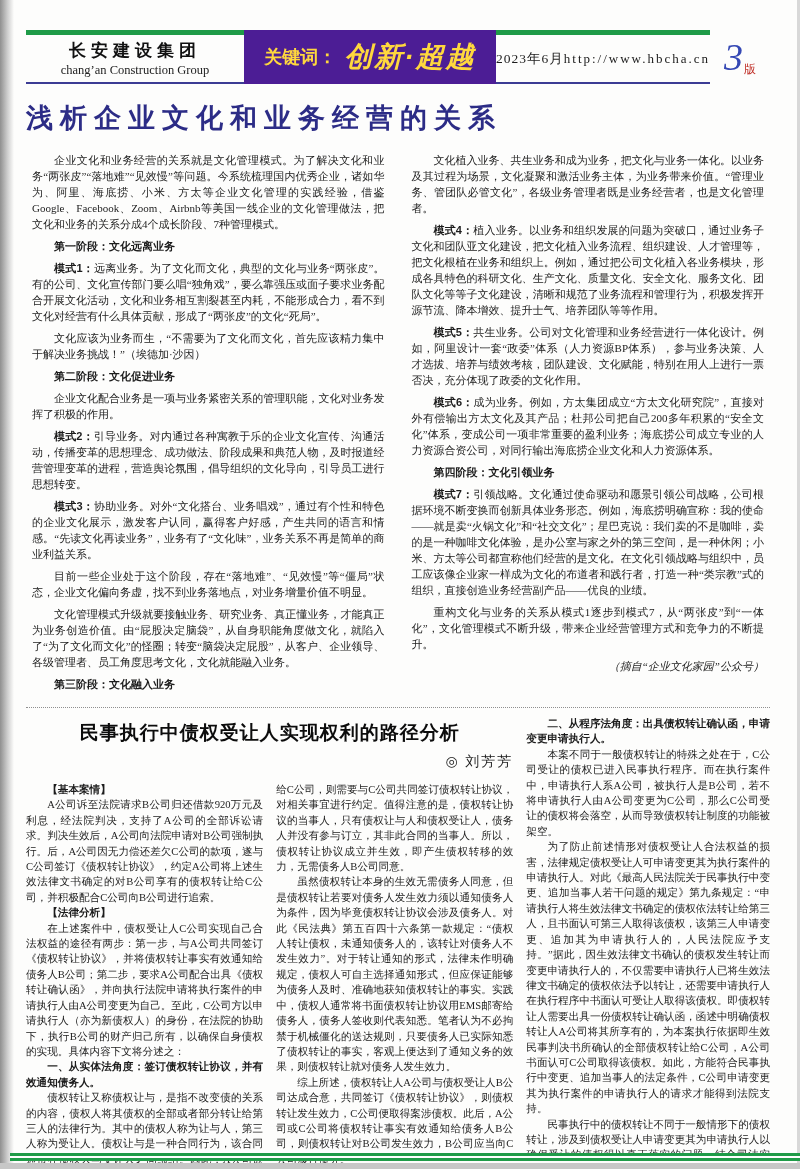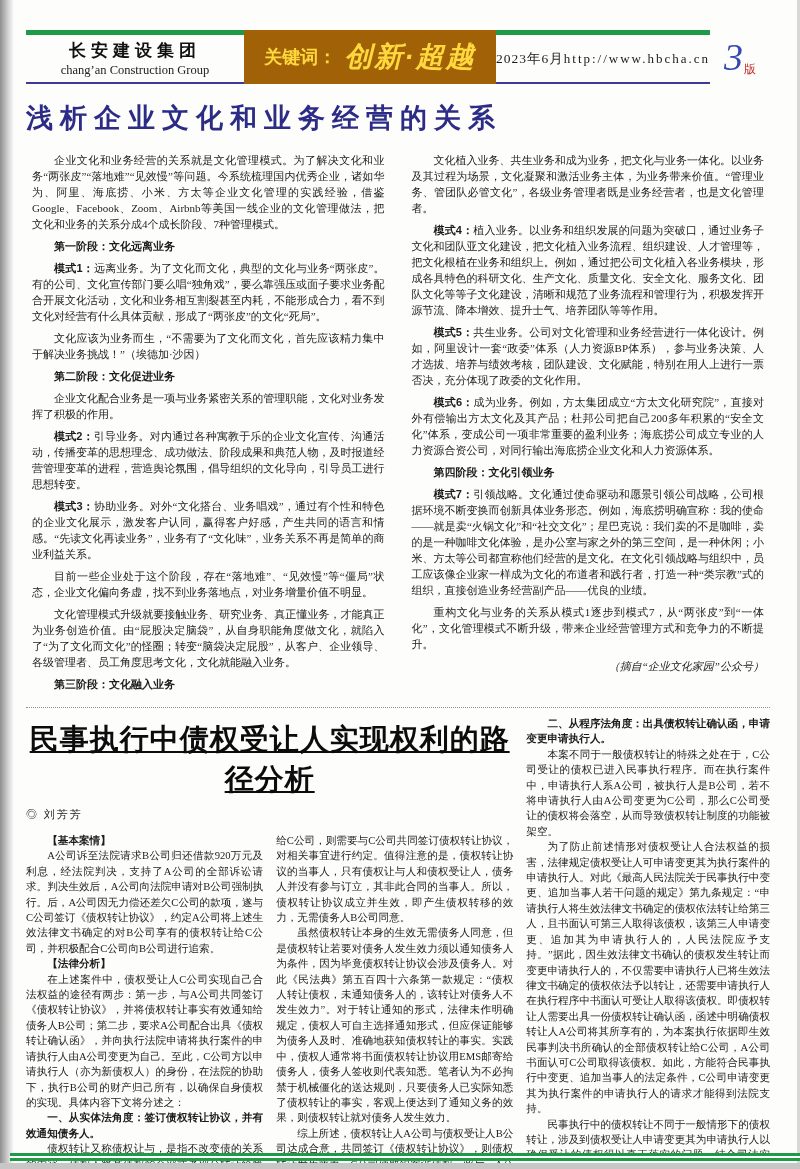--- a/index.html
+++ b/index.html
@@ -10,21 +10,21 @@
   .right-edge{position:absolute;right:0;top:0;bottom:0;width:3px;background:#d8d8d8;z-index:3;}
   .bottom-gray{position:absolute;left:0;right:0;bottom:0;height:6px;background:#c7c7c7;z-index:3;}
   .content{position:relative;padding:30px 30px 0 26px;z-index:2;}
 
   
   .masthead{display:flex;align-items:stretch;height:54px;}
   .mh-left{flex:0 0 218px;border-top:5px solid #1f9b48;border-bottom:2px solid #3c3c94;
            display:flex;flex-direction:column;justify-content:center;align-items:center;}
   .org-cn{font-size:17px;font-weight:bold;letter-spacing:5px;color:#111;}
   .org-en{font-size:12.5px;color:#222;margin-top:1px;}
-  .mh-keyword{flex:0 0 252px;background:#a16207;display:flex;align-items:center;justify-content:center;gap:8px;
+  .mh-keyword{flex:0 0 252px;background:#4c1d95;display:flex;align-items:center;justify-content:center;gap:8px;
               font-family:"Liberation Sans","DejaVu Sans",sans-serif;}
   .kw-label{color:#ffd83d;font-size:18px;font-weight:bold;}
   .kw-text{color:#ffd83d;font-size:28px;font-weight:bold;font-style:italic;letter-spacing:2px;}
   .mh-right{flex:1;border-top:5px solid #1f9b48;border-bottom:2px solid #3c3c94;
             display:flex;flex-direction:row;justify-content:center;align-items:center;}
   .mh-date{font-size:13.5px;letter-spacing:1px;}
   .mh-url{font-size:13px;letter-spacing:2px;margin-top:1px;}
   .mh-page{flex:0 0 60px;display:flex;align-items:center;justify-content:center;}
   .pg-num{font-size:38px;font-style:italic;color:#3548b4;line-height:1;}
   .pg-unit{font-size:12px;color:#c03028;align-self:flex-end;margin:0 0 6px 1px;}
@@ -38,23 +38,23 @@
   .ld{font-family:"Liberation Sans","DejaVu Sans",sans-serif;font-weight:bold;}
   .sh span{font-family:"Liberation Sans","DejaVu Sans",sans-serif;font-weight:bold;}
   .credit{text-align:right !important;text-indent:0 !important;font-style:italic;margin-top:2px !important;}
 
   .dotted{border-top:1.5px dotted #8f8f8f;margin:9px 0 8px;}
 
   
   .a2{display:flex;gap:13px;}
   .a2-left{flex:2;min-width:0;}
   .a2-right{flex:1;min-width:0;}
-  .a2-title{margin:4px 0 2px;text-align:center;font-size:29px;font-weight:bold;letter-spacing:1px;
-            color:#0c0c0c;font-family:"Liberation Sans","DejaVu Sans",sans-serif;text-decoration:underline;}
-  .a2-author{text-align:left;font-size:11px;margin:7px 0 11px;letter-spacing:2px;font-family:Liberation Serif, serif;}
+  .a2-title{margin:4px 0 2px;text-align:center;font-size:19px;font-weight:bold;letter-spacing:1px;
+            color:#0c0c0c;font-family:"Liberation Sans","DejaVu Sans",sans-serif;}
+  .a2-author{text-align:right;font-size:14px;margin:7px 0 11px;letter-spacing:2px;}
   .a2 p{margin:0;font-size:10.6px;line-height:15.4px;text-align:justify;text-indent:2em;}
   .cols2.small{gap:13px;}
 
   
   .footer-rule{position:absolute;left:10px;right:0;bottom:8px;height:2px;background:#ffffff;
                border-top:3px solid #1f9b48;border-bottom:3px solid #1f9b48;z-index:4;}
 </style>
 </head>
 <body>
 

